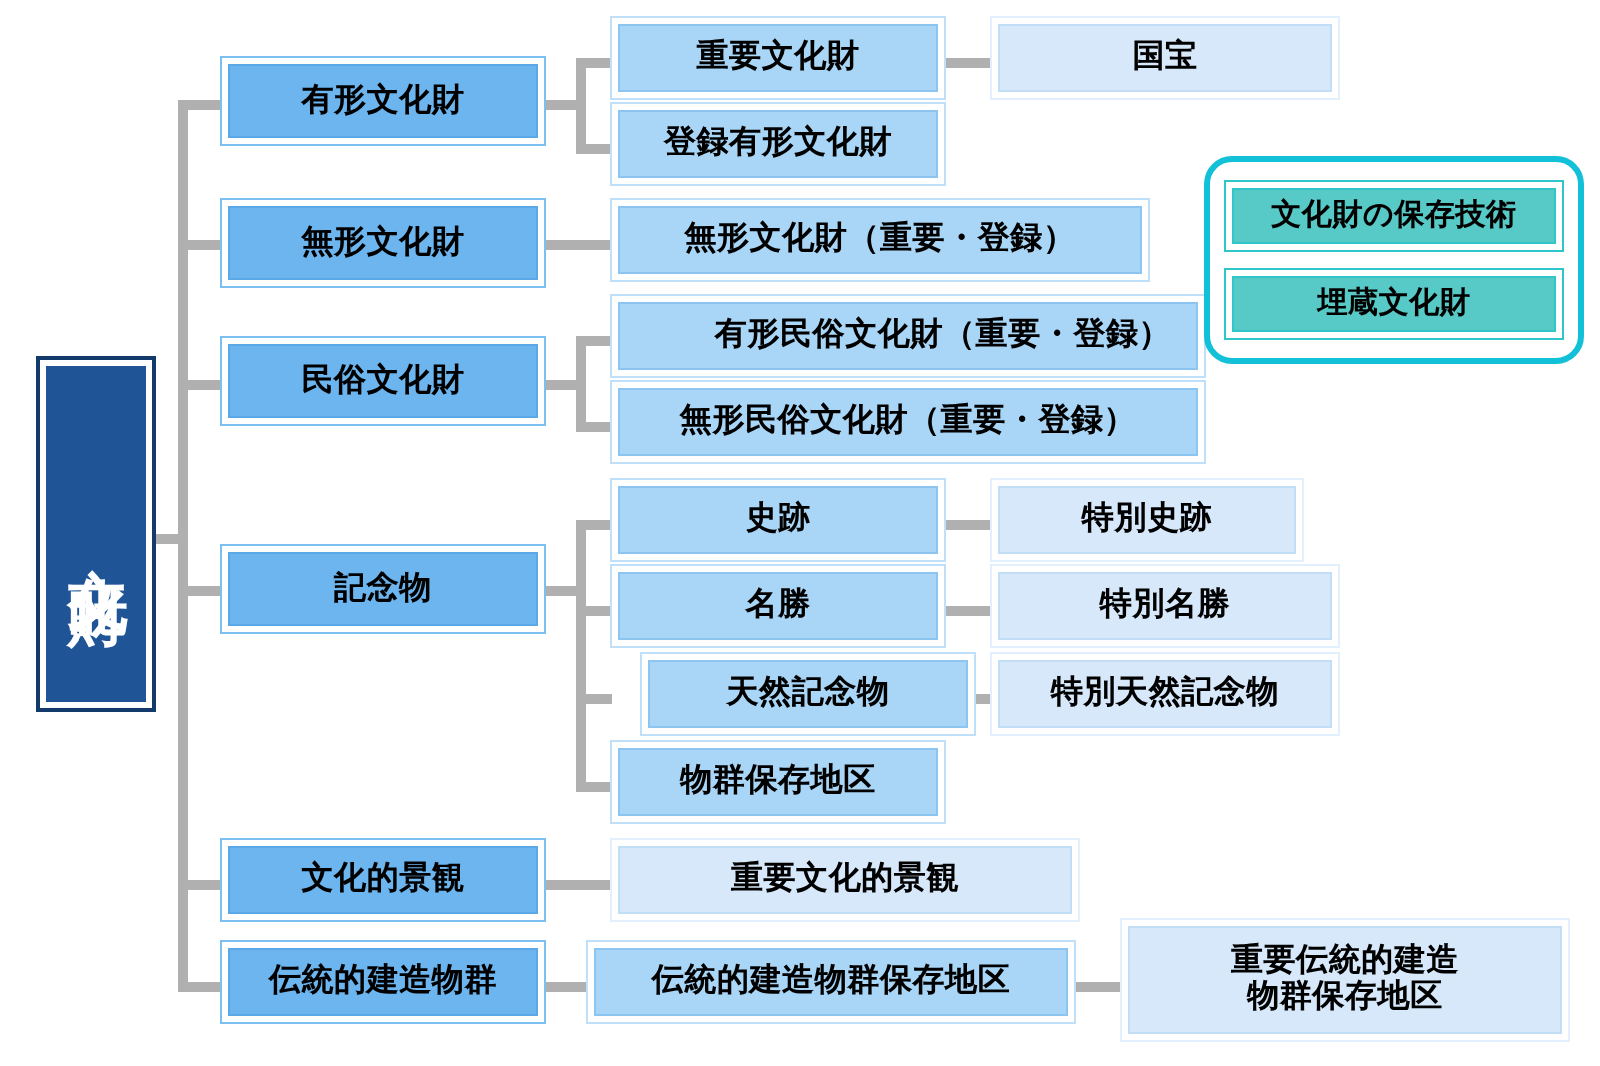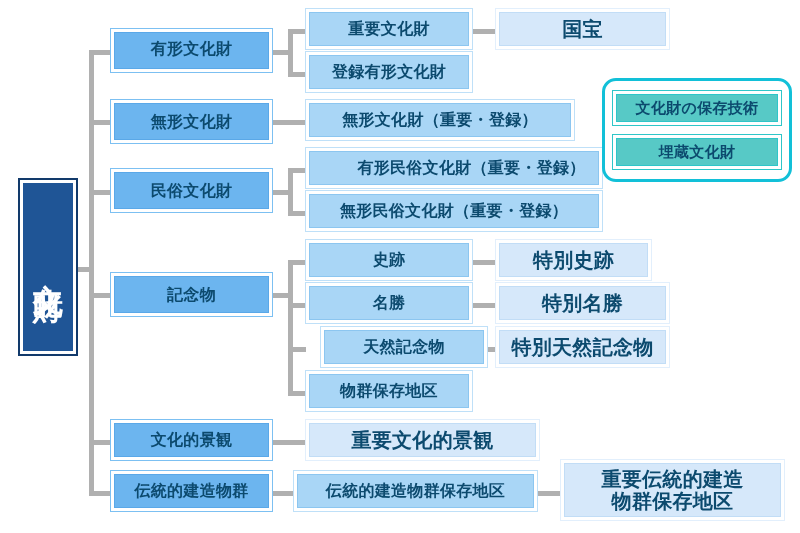--- a/index.html
+++ b/index.html
@@ -16,21 +16,21 @@
   .line{position:absolute;background:#b0b0b0;}
   .line.h{height:5px;}
   .line.v{width:5px;}
 
   
   .node{
     position:absolute;
     box-sizing:border-box;
     display:flex;align-items:center;justify-content:center;
     text-align:center;
-    color:#0c4a6e;
+    color:#000000;
     font-weight:bold;
     line-height:1.12;
     letter-spacing:0.3px;
     white-space:pre-line;
     padding:0 4px;
   }
 
   
   .node.root{
     background:#1f5596;
@@ -57,21 +57,21 @@
     border:1px solid #bfe0f8;
     box-shadow:inset 0 0 0 3px #ffffff, inset 0 0 0 4px #8cc6f0;
     font-size:16px;
   }
 
   
   .node.lv4{
     background:#d6e8fa;
     border:1px solid #e2effc;
     box-shadow:inset 0 0 0 3px #ffffff, inset 0 0 0 4px #c2ddf6;
-    font-size:20px;
+    font-size:16px;
   }
 
   
   .node.teal{
     background:#57c9c6;
     border:1px solid #2fc6c9;
     box-shadow:inset 0 0 0 3px #ffffff, inset 0 0 0 4px #2fc6c9;
     font-size:15px;
   }
 
@@ -126,21 +126,21 @@
   <div class="line h" style="left:473px;top:347px;width:22px;"></div>
 
   <div class="line h" style="left:272px;top:440px;width:34px;"></div>
 
   <div class="line h" style="left:272px;top:491px;width:22px;"></div>
 
   <div class="line h" style="left:538px;top:491px;width:22px;"></div>
 
   <div class="node root" style="left:18px;top:178px;width:60px;height:178px;">文化財</div>
 
-  <div class="node lv2" style="left:110px;top:28px;width:163px;height:45px;font-family:Liberation Mono, monospace;">有形文化財</div>
+  <div class="node lv2" style="left:110px;top:28px;width:163px;height:45px;">有形文化財</div>
   <div class="node lv2" style="left:110px;top:99px;width:163px;height:45px;">無形文化財</div>
   <div class="node lv2" style="left:110px;top:168px;width:163px;height:45px;">民俗文化財</div>
   <div class="node lv2" style="left:110px;top:272px;width:163px;height:45px;">記念物</div>
   <div class="node lv2" style="left:110px;top:419px;width:163px;height:42px;">文化的景観</div>
   <div class="node lv2" style="left:110px;top:470px;width:163px;height:42px;">伝統的建造物群</div>
 
   <div class="node lv3" style="left:305px;top:8px;width:168px;height:42px;">重要文化財</div>
   <div class="node lv3" style="left:305px;top:51px;width:168px;height:42px;">登録有形文化財</div>
 
   <div class="node lv4" style="left:495px;top:8px;width:175px;height:42px;">国宝</div>

